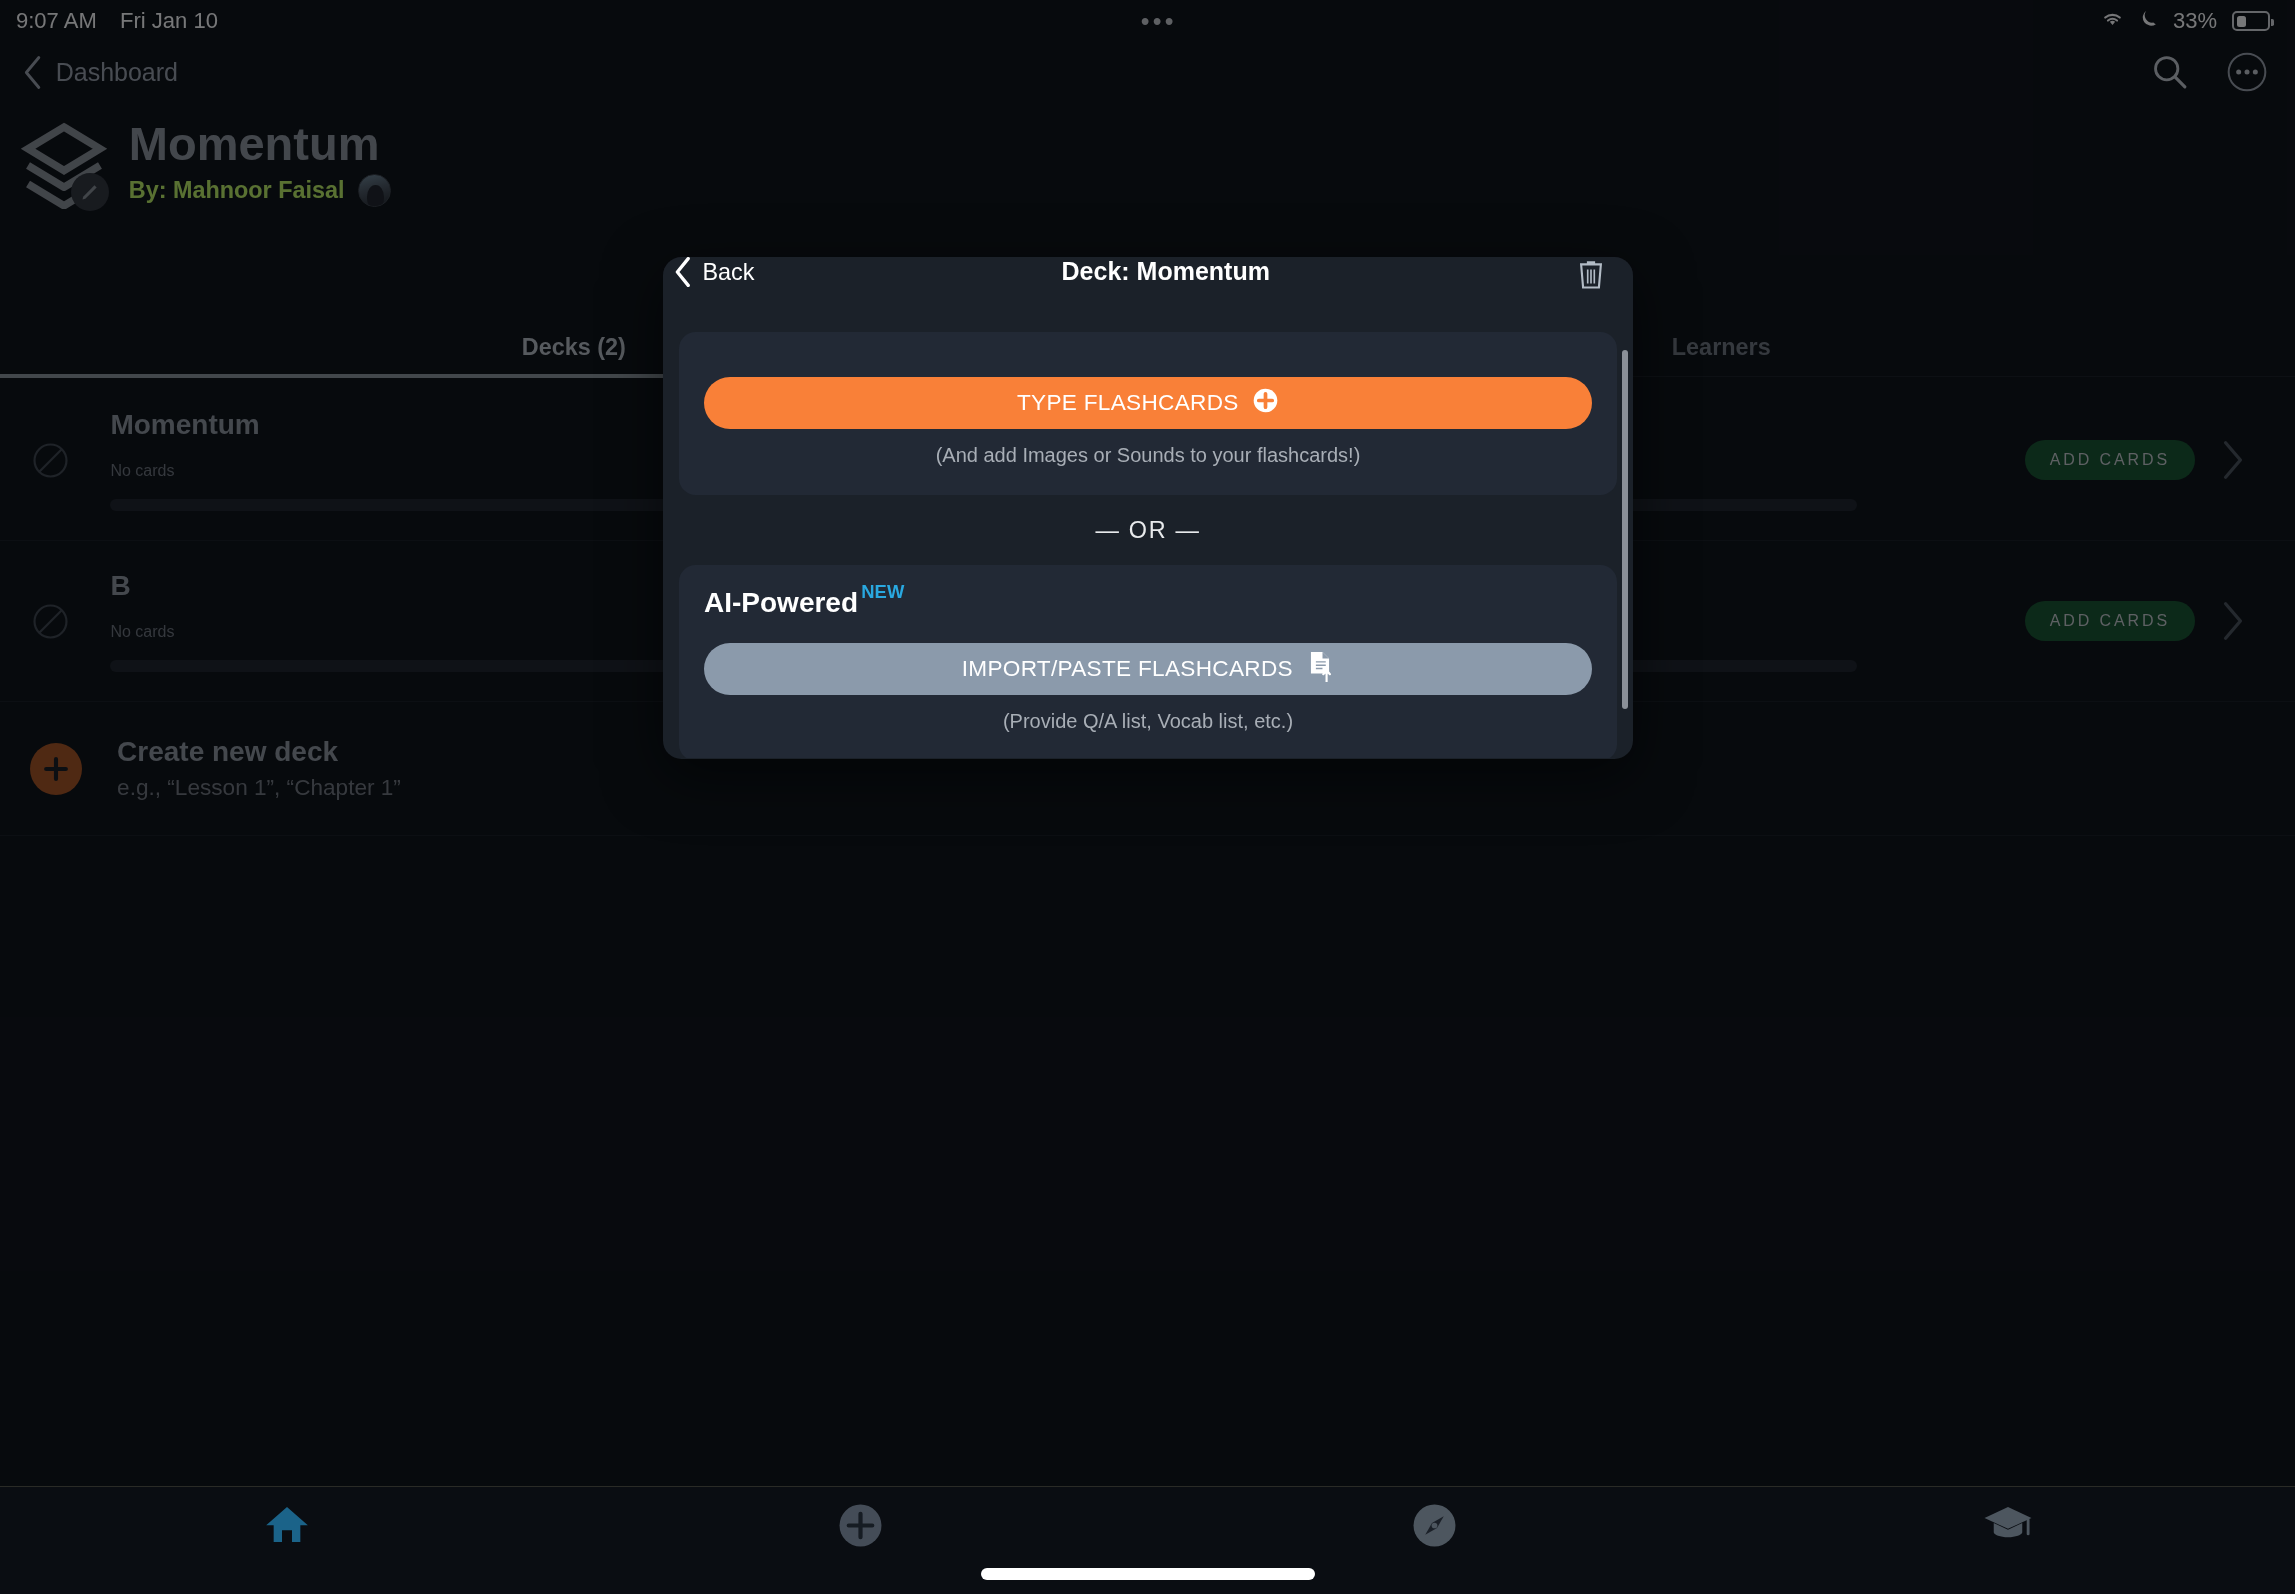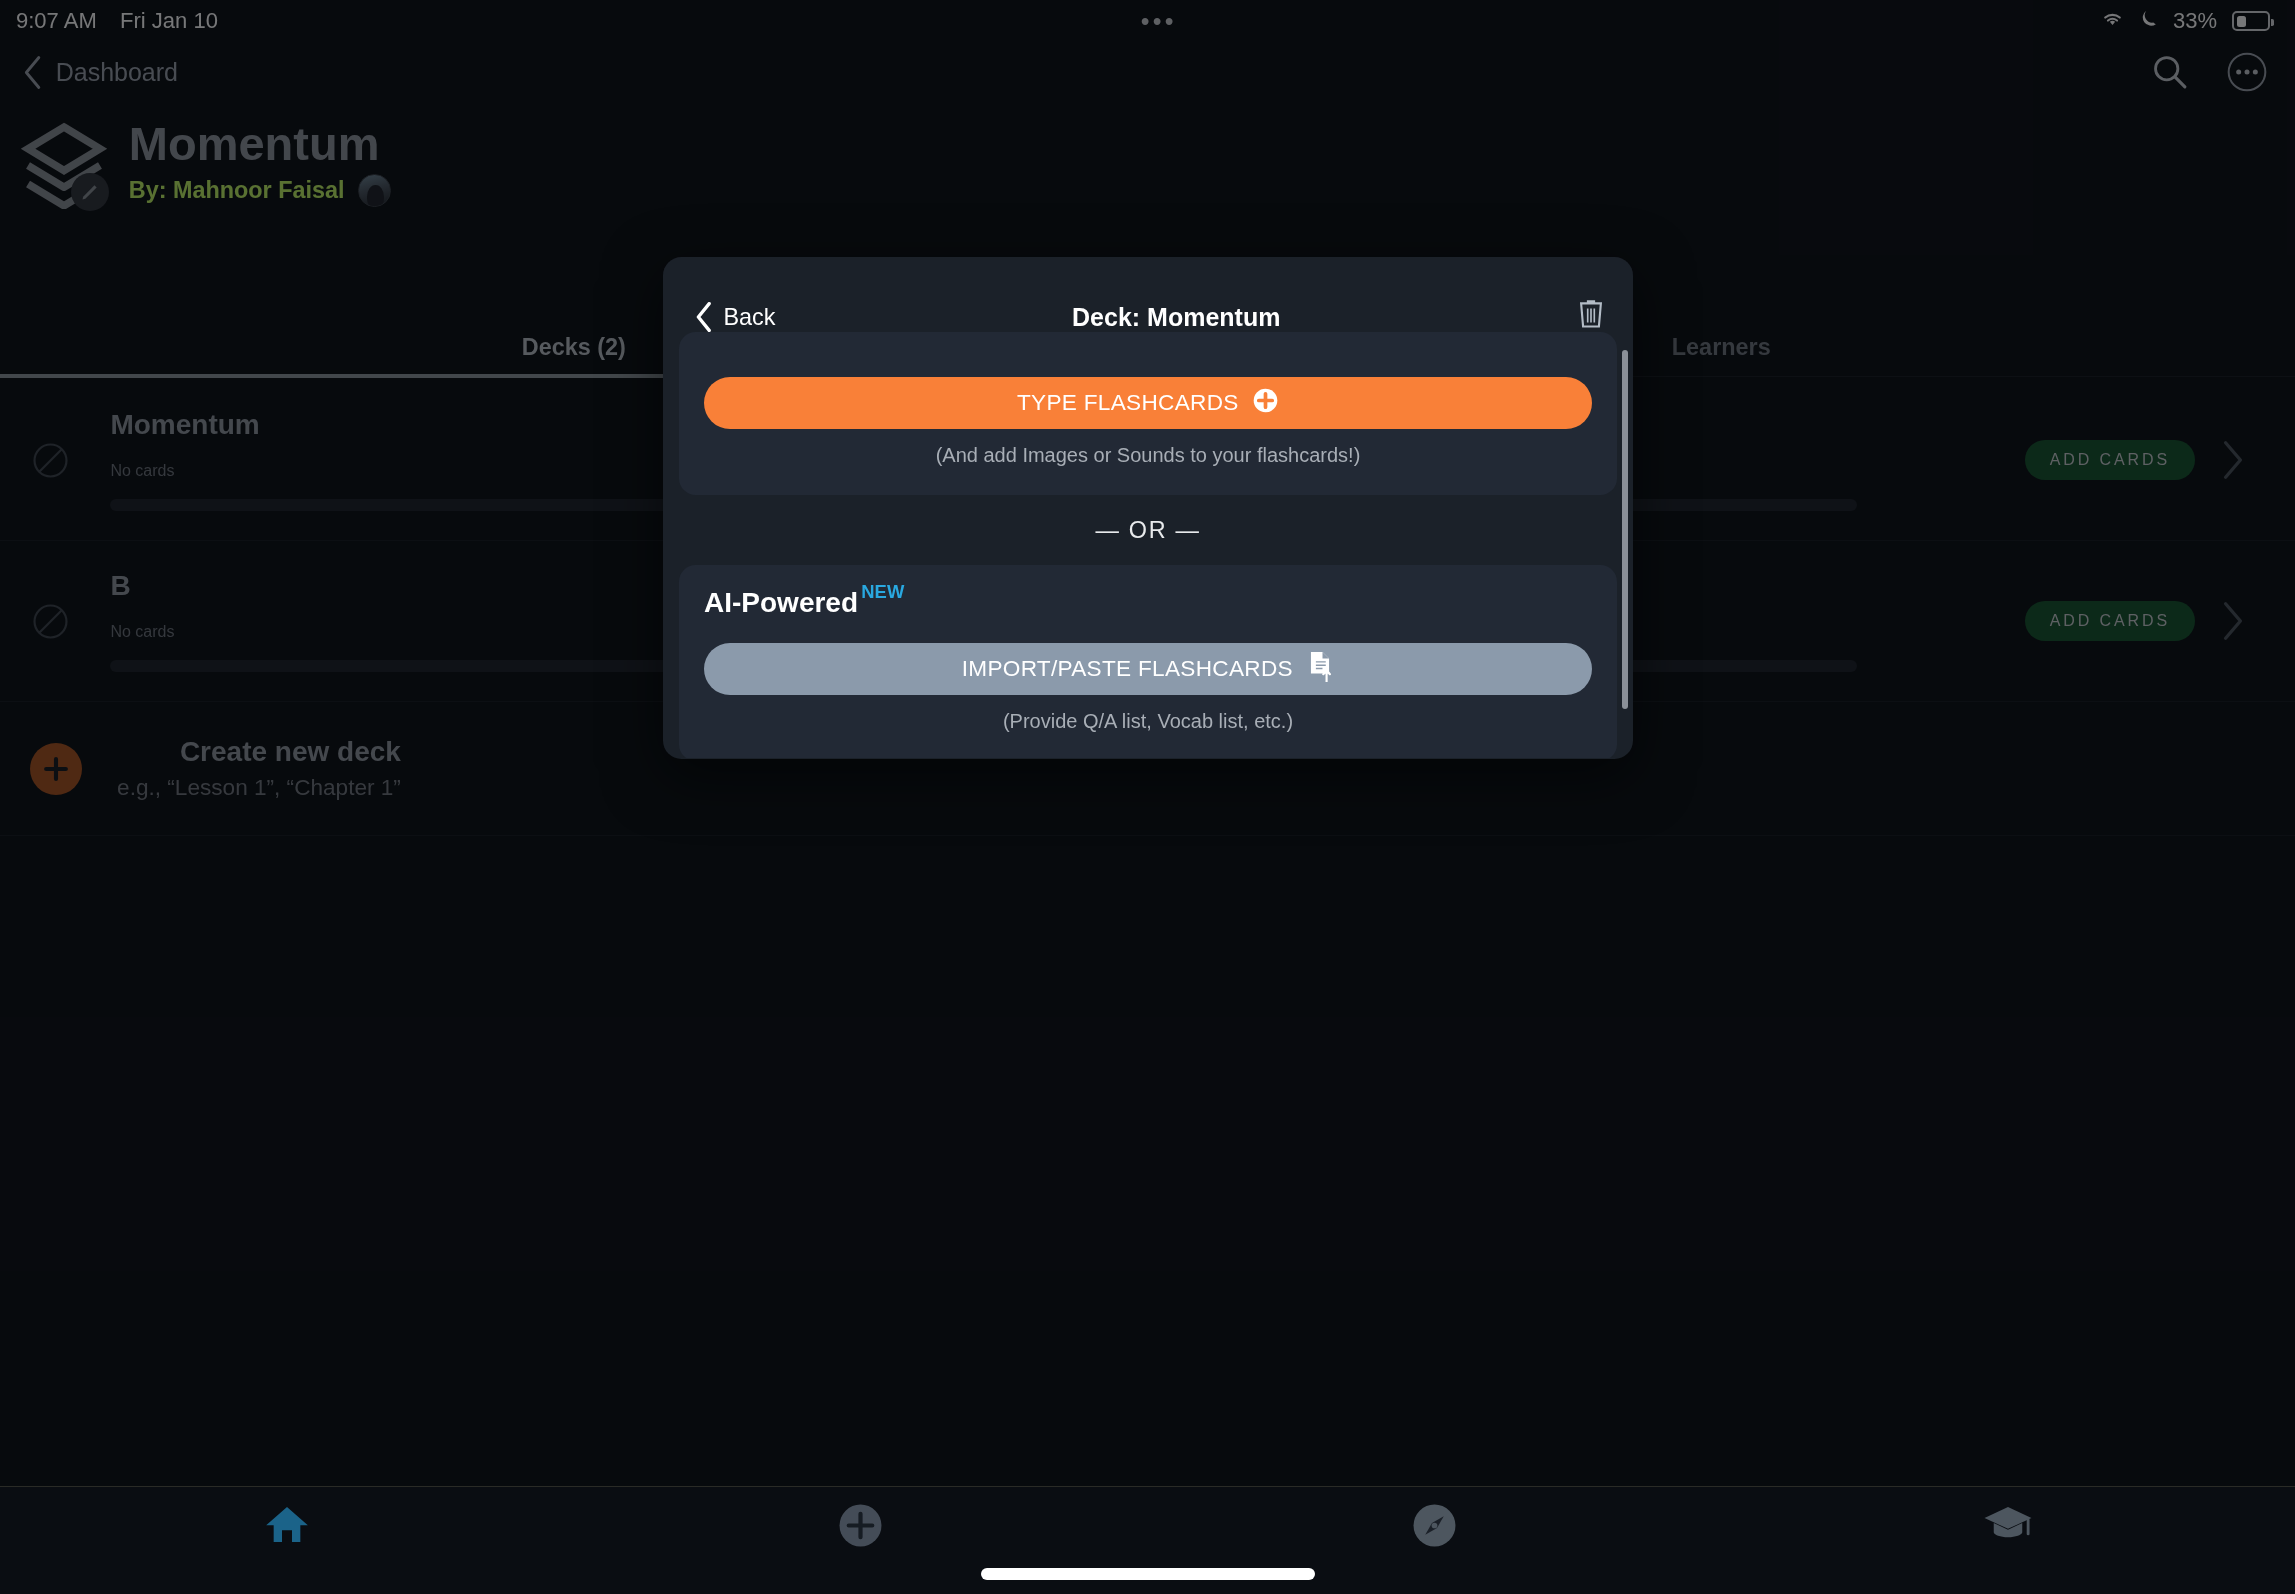--- a/index.html
+++ b/index.html
@@ -82,40 +82,40 @@
   .row-name { color: #9097a0; font-size: 28px; font-weight: bold; }
   .row-sub { color: #6d737c; font-size: 16px; margin-top: 21px; }
   .row-bar { height: 11.7px; border-radius: 6.7px; background: #1b2028; margin-top: 18.4px; width: 1747px; max-width: 100%; }
   .addcards {
     background: #14532d; color: #c9ccd0; border: none; border-radius: 22px;
     padding: 11px 25px; font-size: 16px; font-weight: normal; letter-spacing: 2.9px;
     font-family: "Liberation Sans", sans-serif;
   }
   .row-chev { width: 75px; flex: none; display: flex; justify-content: center; color: #4a525c; }
 
-  .createrow { position: relative; height: 134px; display: flex; align-items: center; padding-left: 18.4px; border-bottom: 0.8px solid #161a21; text-align: right; }
+  .createrow { position: relative; height: 134px; display: flex; align-items: center; padding-left: 18.4px; border-bottom: 0.8px solid #161a21; }
   .plus-circle {
     width: 52px; height: 52px; border-radius: 50%; background: #a9521f;
     display: flex; align-items: center; justify-content: center; flex: none; margin-left: 11.7px;
   }
   .create-main { padding-left: 35px; }
   .create-title { color: #9097a0; font-size: 28px; font-weight: bold; }
   .create-sub { color: #72777f; font-size: 22.6px; margin-top: 6.7px; }
   .gray-dot { position: absolute; right: 1170px; top: 726px; width: 28px; height: 28px; border-radius: 50%; background: #6f757f; }
 
   
   .overlay { position: absolute; inset: 0; background: rgba(5,7,10,0.55); }
   .modal {
     position: absolute; left: 663px; top: 257px; width: 970px; height: 502px;
     background: #1b2129; border-radius: 18.4px; overflow: hidden;
     box-shadow: 0 16.7px 59px rgba(0,0,0,0.55);
   }
   .modal-header {
-    height: 75px; display: flex; align-items: flex-end; justify-content: space-between;
-    padding: 0 28px 0 32px;
+    height: 75px; display: flex; align-items: flex-start; justify-content: space-between;
+    padding: 0 28px 0 11px;
   }
   .modal-back { display: flex; align-items: center; gap: 10px; color: #fff; font-size: 23.4px; }
   .modal-title { color: #fff; font-size: 25px; font-weight: bold; }
   .modal-body { position: relative; height: 426px; overflow: hidden; padding: 0 16px; }
   .card-panel { background: #222935; border-radius: 16.7px; padding: 22px 25px 28px; }
   .panel-head { color: #fff; font-size: 28px; font-weight: bold; }
   .panel-head.manual { margin-top: -27px; }
   .big-btn {
     width: 100%; border: none; border-radius: 28px; height: 52px;
     display: flex; align-items: center; justify-content: center; gap: 13.4px;

